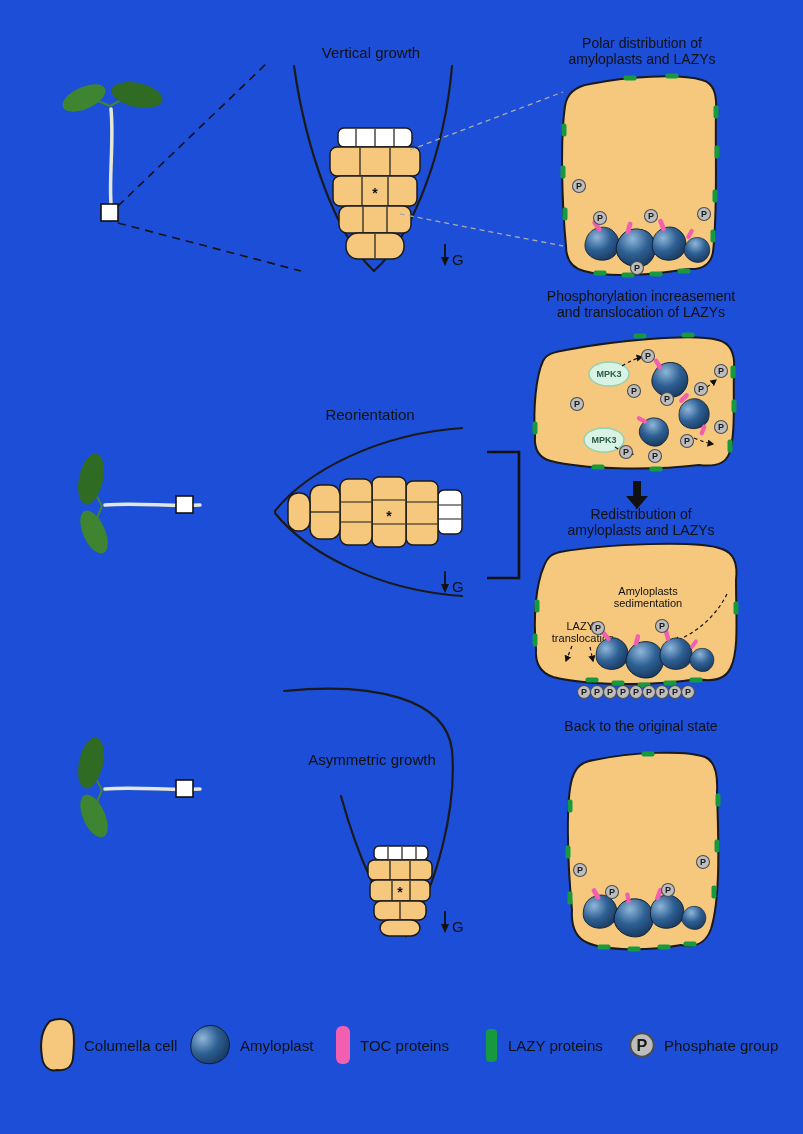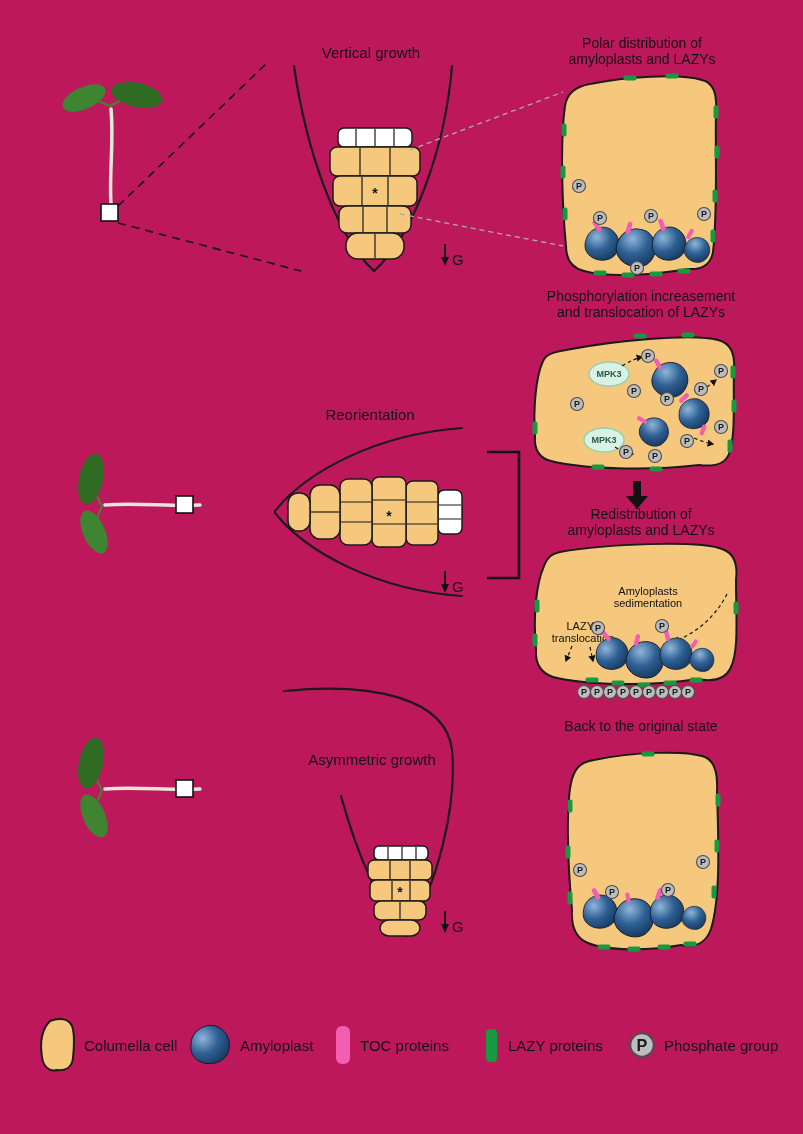--- a/index.html
+++ b/index.html
@@ -1,16 +1,16 @@
 <!DOCTYPE html>
 <html style="--columella-fill: #F5C87D; --outline: #1A1A1A; --amyloplast-dark: #10294A; --amyloplast-mid: #2E6094; --amyloplast-light: #8FB6D9; --toc-pink: #F35FB0; --lazy-green: #17993F; --phosphate-fill: #BDBDBD; --phosphate-stroke: #4D4D4D; --mpk-fill: #D8F2E4; --mpk-stroke: #8FD0B2; --leaf-green: #3F8430; --leaf-green-dark: #2F6B22; --stem-gray: #E3E6DA; --connector-gray: #ABABAB;"><head>
 <meta charset="utf-8">
 <style>
   html,body{margin:0;padding:0;background:#ffffff}
-  .stage{position:relative;width:803px;height:1134px;background:#be185d;overflow:hidden}
+  .stage{position:relative;width:803px;height:1134px;background:#1d4ed8;overflow:hidden}
   svg text{fill:#111}
   .t-title{font-family:"Liberation Sans",sans-serif;font-size:15px;text-anchor:middle}
   .t-cellhead{font-family:"Liberation Sans",sans-serif;font-size:14px;text-anchor:middle}
   .t-note{font-family:"Liberation Sans",sans-serif;font-size:11px;text-anchor:middle}
   .t-legend{font-family:"Liberation Sans",sans-serif;font-size:15px}
   .t-g{font-family:"Liberation Sans",sans-serif;font-size:15px}
   .t-star{font-family:"Liberation Sans",sans-serif;font-size:14px;font-weight:bold;text-anchor:middle}
   .t-mpk{font-family:"Liberation Sans",sans-serif;font-size:9px;font-weight:bold;text-anchor:middle;fill:#2a5a46}
   .phos-t{font-family:"Liberation Sans",sans-serif;font-size:9px;font-weight:bold;text-anchor:middle;fill:#1a1a1a}
   .cell-blob{fill:var(--columella-fill,#F5C87D);stroke:var(--outline,#1a1a1a);stroke-width:2;stroke-linejoin:round}

